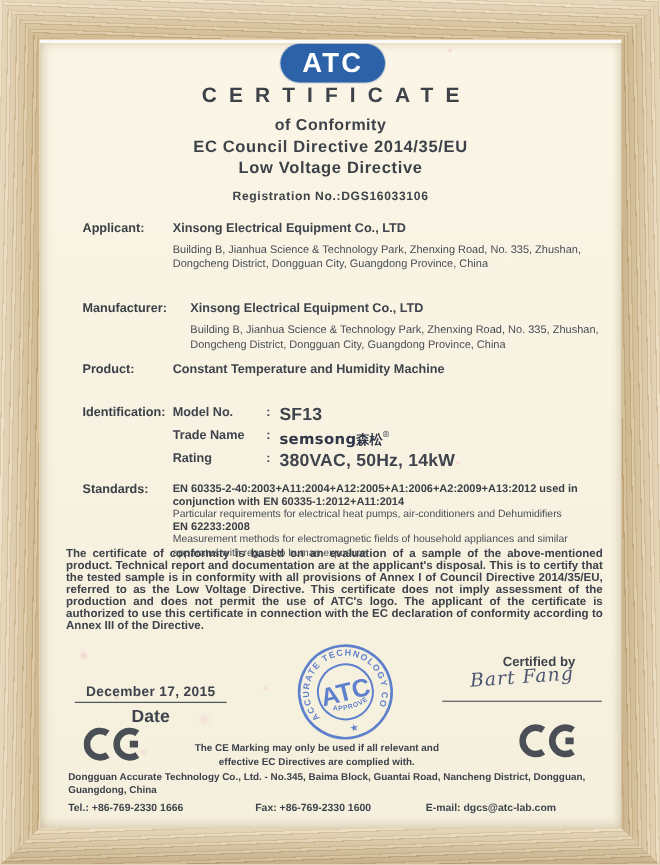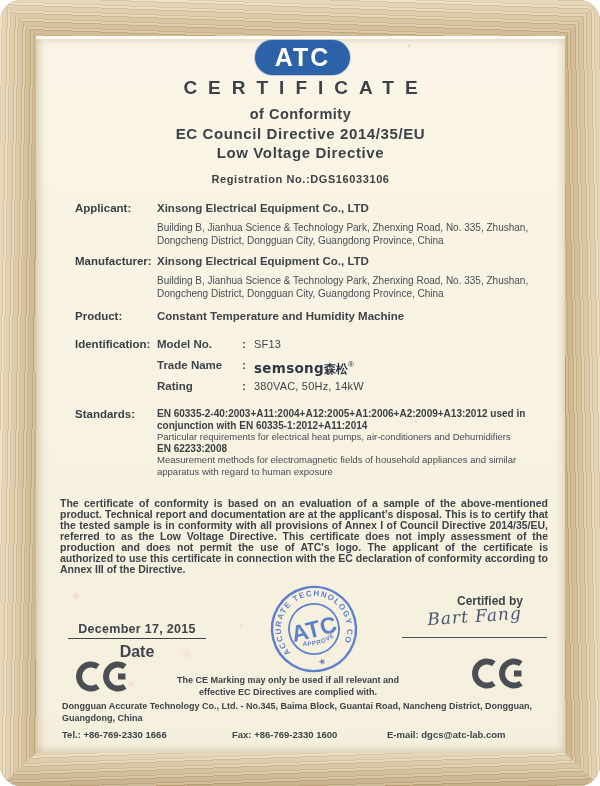--- a/index.html
+++ b/index.html
@@ -1,17 +1,17 @@
 <!DOCTYPE html>
 <html><head>
 <meta charset="utf-8">
 <style>
   html,body{margin:0;padding:0;}
   .scene{position:relative;width:600px;height:786px;overflow:hidden;
-         font-family:"Liberation Sans",sans-serif;color:#3f444c;background:#d8c096;border-radius:21px;}
+         font-family:"Liberation Sans",sans-serif;color:#3f444c;background:#d8c096;}
 
   
   .wood{position:absolute;}
   .f-top{left:0;top:0;width:600px;height:36px;
     background:linear-gradient(180deg,rgba(255,255,255,.30),rgba(120,90,45,.12)),
       repeating-linear-gradient(2deg,#e7d6b2 0 2px,#d2b88e 2px 3px,#ddc8a1 3px 7px,#c9ae82 7px 8px),#d8c096;
     clip-path:polygon(0 0,100% 0,calc(100% - 35px) 100%,36px 100%);}
   .f-bottom{left:0;bottom:0;width:600px;height:33px;
     background:linear-gradient(0deg,rgba(90,65,30,.18),rgba(255,255,255,.28)),
       repeating-linear-gradient(-2deg,#e7d6b2 0 2px,#d2b88e 2px 3px,#ddc8a1 3px 7px,#c9ae82 7px 8px),#d8c096;
@@ -51,24 +51,24 @@
   .sub-lvd{top:108px;font-size:15px;letter-spacing:.6px;}
   .registration{top:137px;font-size:11px;letter-spacing:.6px;}
 
   
   .info{position:absolute;left:39px;top:166px;right:15px;}
   .irow{display:grid;grid-template-columns:82px 1fr;align-items:start;}
   .ilabel{font-weight:bold;font-size:11.5px;color:#3b4047;}
   .company-name{font-weight:bold;font-size:11.5px;}
   .addr{font-size:10px;line-height:13px;white-space:nowrap;color:#484d55;}
   .addr-first{margin-top:7px;}
-  .mt14{margin-top:8px;} .mt10{margin-top:10px;} .mt12{margin-top:16px;} .mt7{margin-top:7px;}
+  .mt14{margin-top:28px;gap:16px;} .mt10{margin-top:10px;} .mt12{margin-top:27px;} .mt7{margin-top:7px;}
   .ident-row{display:grid;grid-template-columns:85px 12px 1fr;height:21px;align-items:start;}
   .ikey{font-weight:bold;font-size:11.5px;} .isep{font-weight:bold;font-size:11.5px;}
-  .ivalue{font-weight:normal;font-size:11px;letter-spacing:.2px;}
+  .ivalue{font-weight:bold;font-size:16px;letter-spacing:.2px;}
   .brand{font-weight:bold;font-size:13.5px;letter-spacing:.3px;color:#2e3646;font-family:"DejaVu Sans",sans-serif;}
   .cjk{font-weight:bold;font-size:12px;color:#2e3646;}
   .reg{font-size:8px;vertical-align:super;color:#2e3646;}
   .std-b{font-weight:bold;font-size:10px;line-height:11.5px;color:#3b4047;}
   .std-r{font-size:9.5px;line-height:11.5px;color:#484d55;}
 
   
   .bodytext{position:absolute;left:24px;right:17px;top:462px;font-size:10.5px;font-weight:bold;
     line-height:11px;text-align:justify;color:#3e434b;}
 

